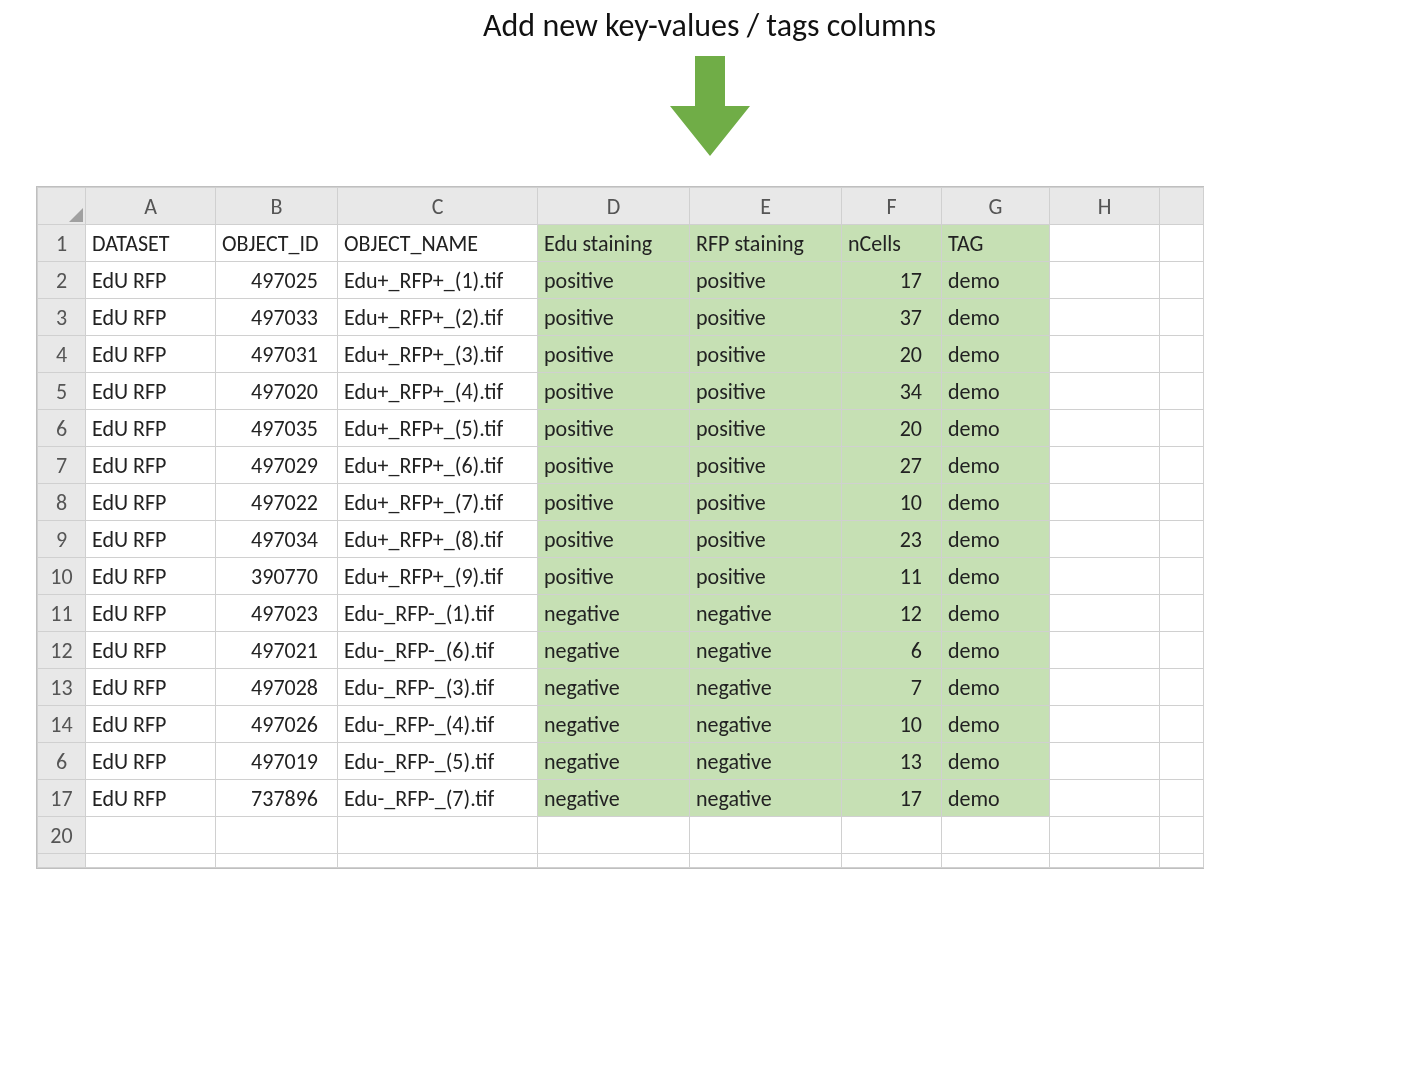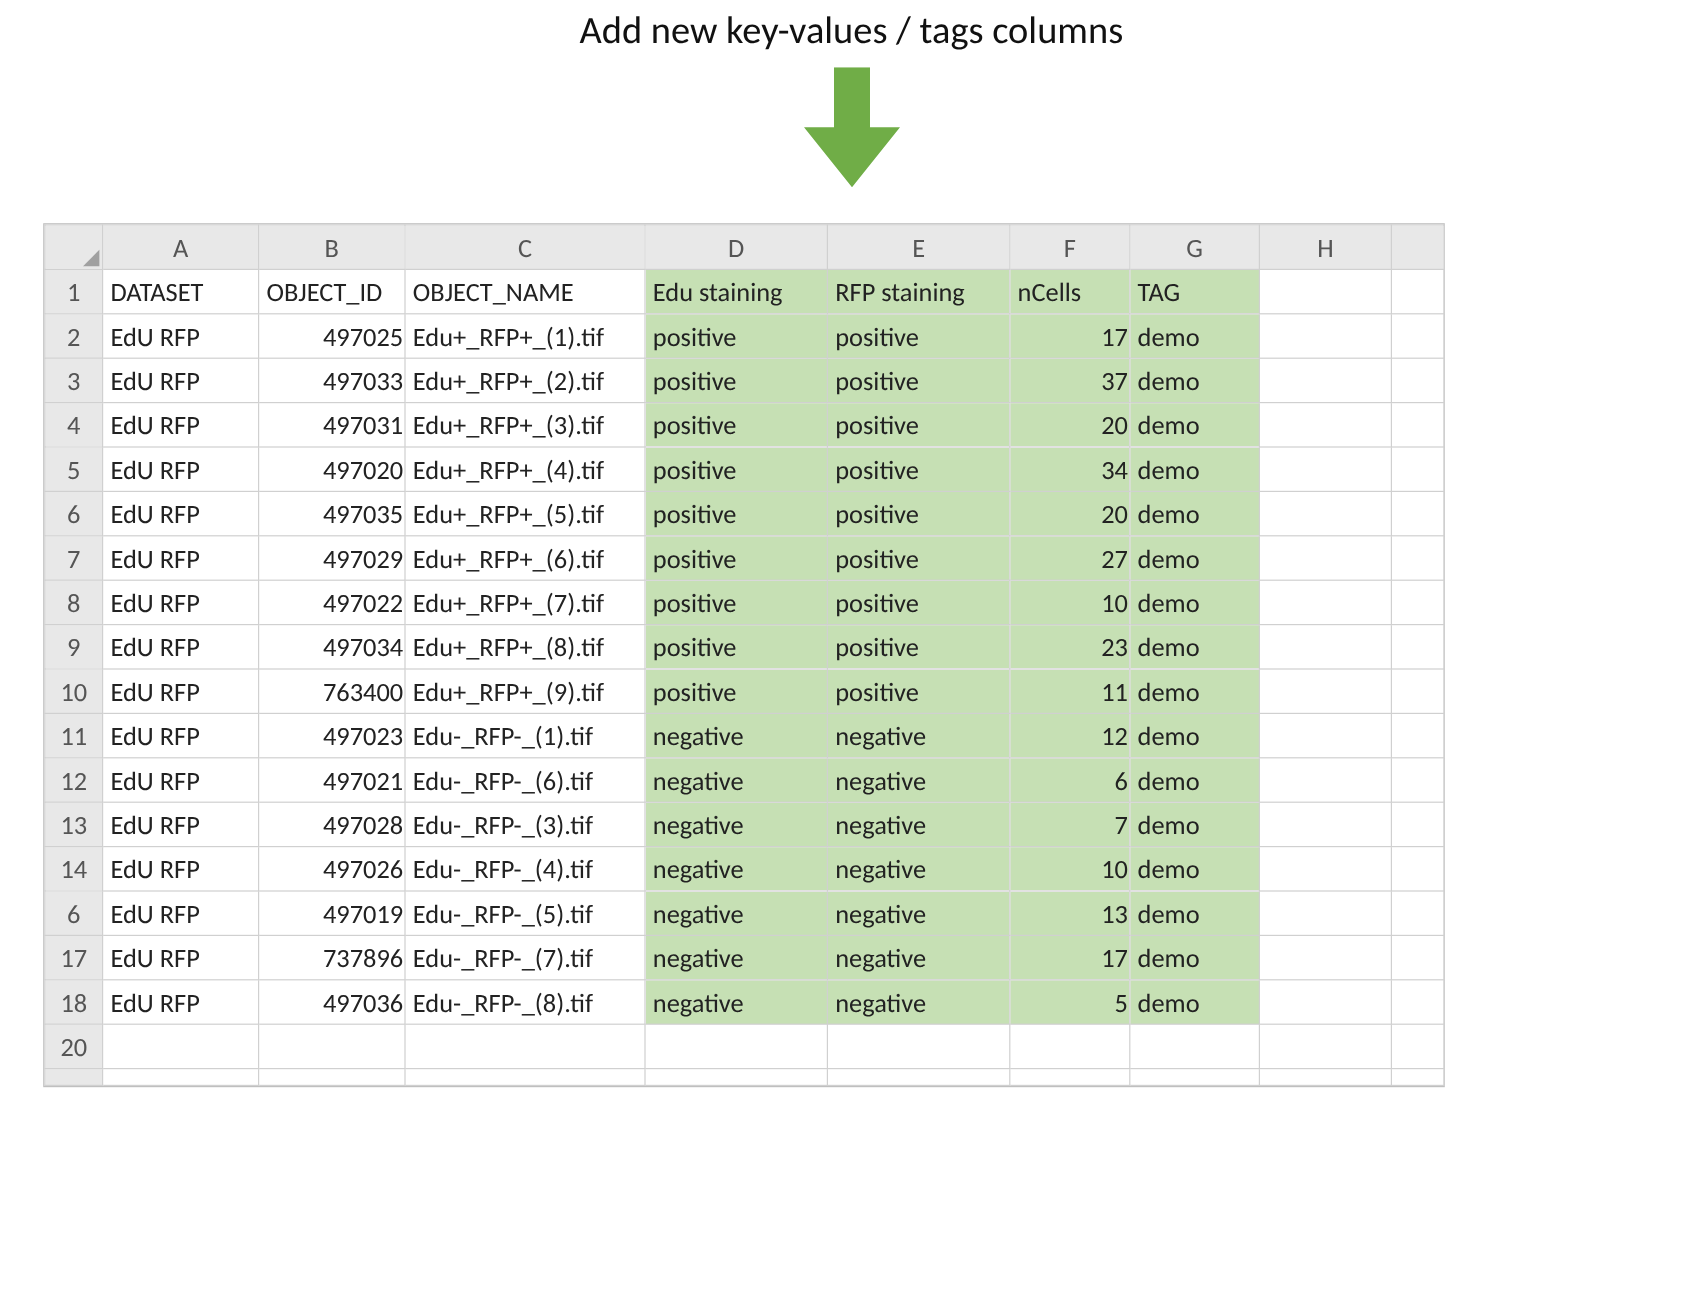--- a/index.html
+++ b/index.html
@@ -8,21 +8,21 @@
   .arrow-wrap{position:absolute;left:0;top:56px;width:100%;display:flex;justify-content:center;}
   .arrow{width:100px;height:100px;}
   .sheet{position:absolute;left:36px;top:186px;width:1166px;border:1px solid #bfbfbf;background:#fff;}
   table{border-collapse:collapse;width:100%;table-layout:fixed;}
   td,th{border:1px solid #d0d0d0;height:37px;font-size:22px;font-weight:400;padding:0 6px;box-sizing:border-box;overflow:hidden;white-space:nowrap;}
   th{background:#e8e8e8;text-align:center;color:#555;font-weight:400;}
   .corner{background:#e8e8e8;position:relative;}
   .corner svg{position:absolute;right:2px;bottom:2px;}
   .rowhdr{background:#e8e8e8;text-align:center;color:#555;}
   .hl{background:#c6e0b4;}
-  td.num{text-align:right;padding-right:1px;}
+  td.num{text-align:right;padding-right:19px;}
   td.txt{text-align:left;}
   col.c-row{width:48px;}
   col.c-a{width:130px;}
   col.c-b{width:122px;}
   col.c-c{width:200px;}
   col.c-d{width:152px;}
   col.c-e{width:152px;}
   col.c-f{width:100px;}
   col.c-g{width:108px;}
   col.c-h{width:110px;}
@@ -178,21 +178,21 @@
             <td class="txt hl">positive</td>
             <td class="txt hl">positive</td>
             <td class="num hl">23</td>
             <td class="txt hl">demo</td>
             <td class="txt"></td>
             <td class="txt"></td>
           </tr>
           <tr>
             <td class="rowhdr">10</td>
             <td class="txt">EdU RFP</td>
-            <td class="num">763400</td>
+            <td class="num">390770</td>
             <td class="txt">Edu+_RFP+_(9).tif</td>
             <td class="txt hl">positive</td>
             <td class="txt hl">positive</td>
             <td class="num hl">11</td>
             <td class="txt hl">demo</td>
             <td class="txt"></td>
             <td class="txt"></td>
           </tr>
           <tr>
             <td class="rowhdr">11</td>
@@ -255,32 +255,20 @@
             <td class="txt"></td>
           </tr>
           <tr>
             <td class="rowhdr">17</td>
             <td class="txt">EdU RFP</td>
             <td class="num">737896</td>
             <td class="txt">Edu-_RFP-_(7).tif</td>
             <td class="txt hl">negative</td>
             <td class="txt hl">negative</td>
             <td class="num hl">17</td>
-            <td class="txt hl">demo</td>
-            <td class="txt"></td>
-            <td class="txt"></td>
-          </tr>
-          <tr>
-            <td class="rowhdr">18</td>
-            <td class="txt">EdU RFP</td>
-            <td class="num">497036</td>
-            <td class="txt">Edu-_RFP-_(8).tif</td>
-            <td class="txt hl">negative</td>
-            <td class="txt hl">negative</td>
-            <td class="num hl">5</td>
             <td class="txt hl">demo</td>
             <td class="txt"></td>
             <td class="txt"></td>
           </tr>
           <tr>
             <td class="rowhdr">20</td>
             <td class="txt"></td>
             <td class="num"></td>
             <td class="txt"></td>
             <td class="txt"></td>

